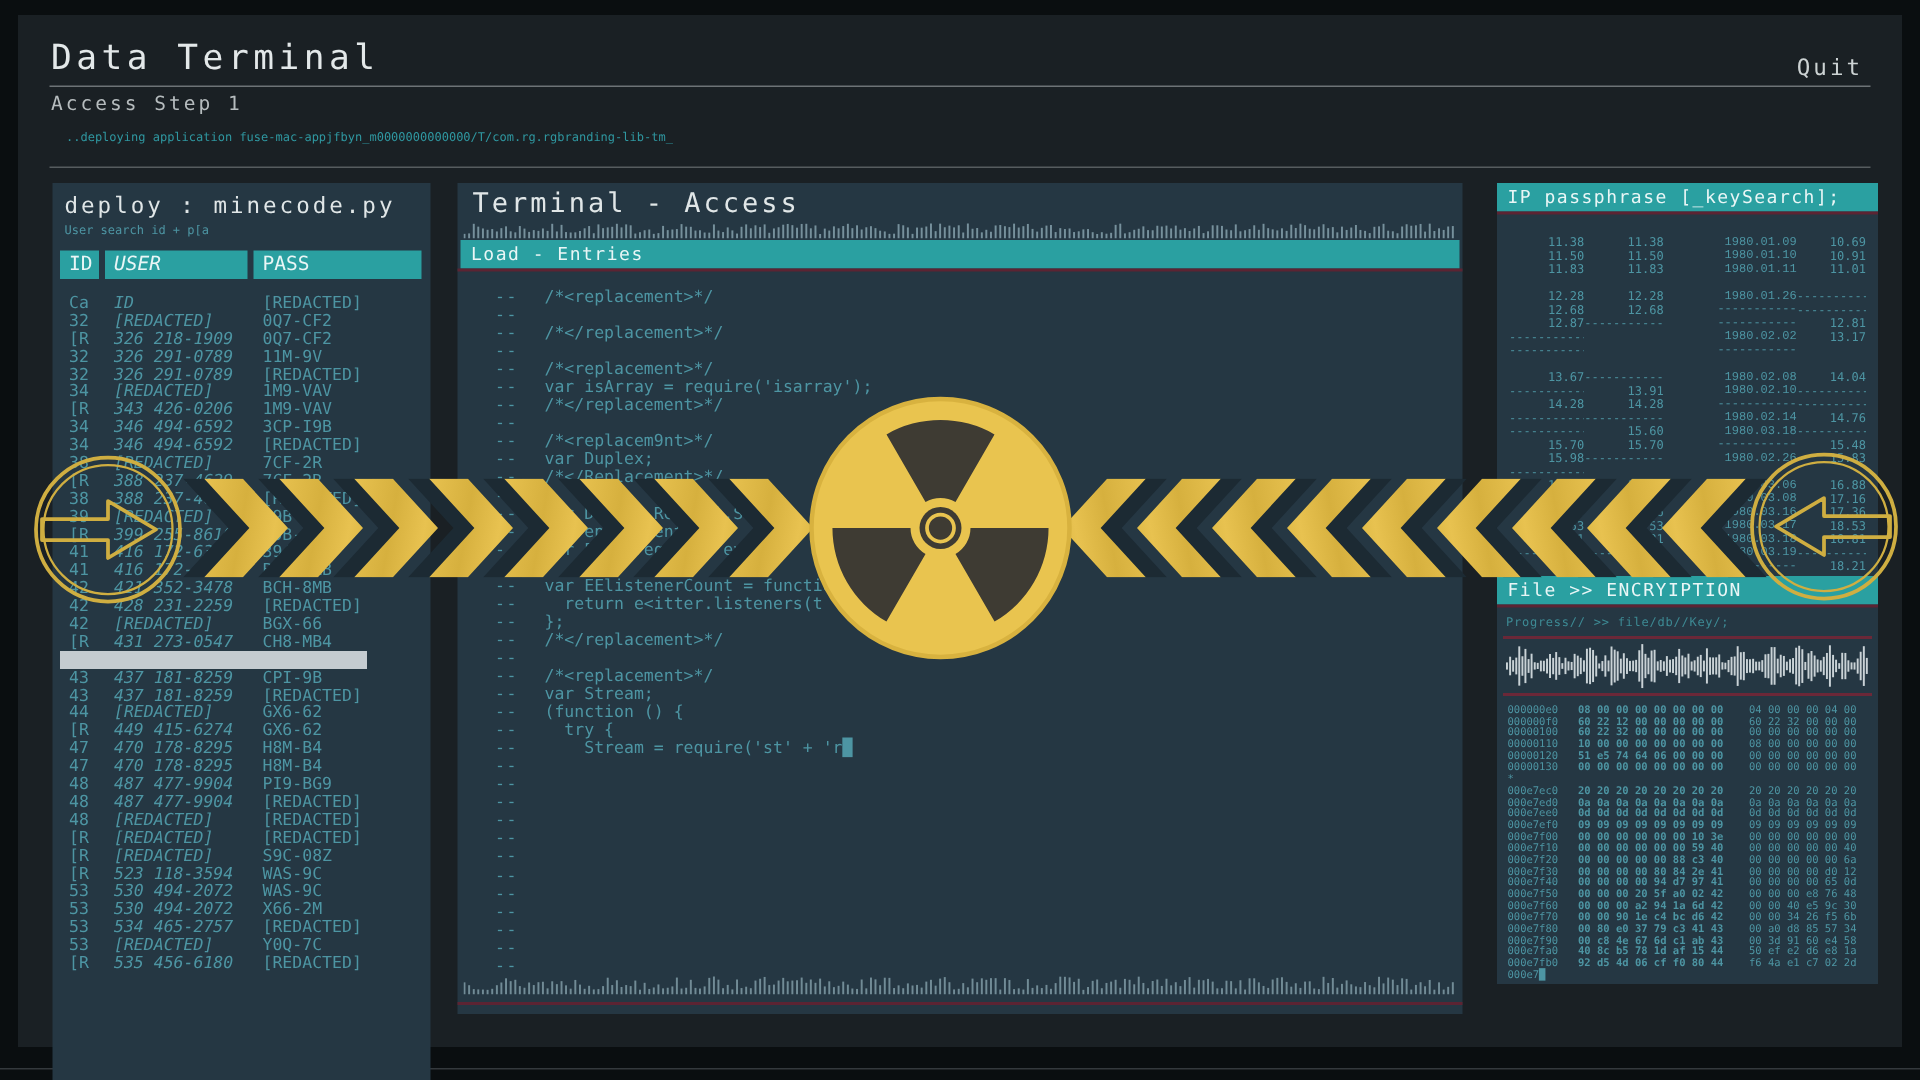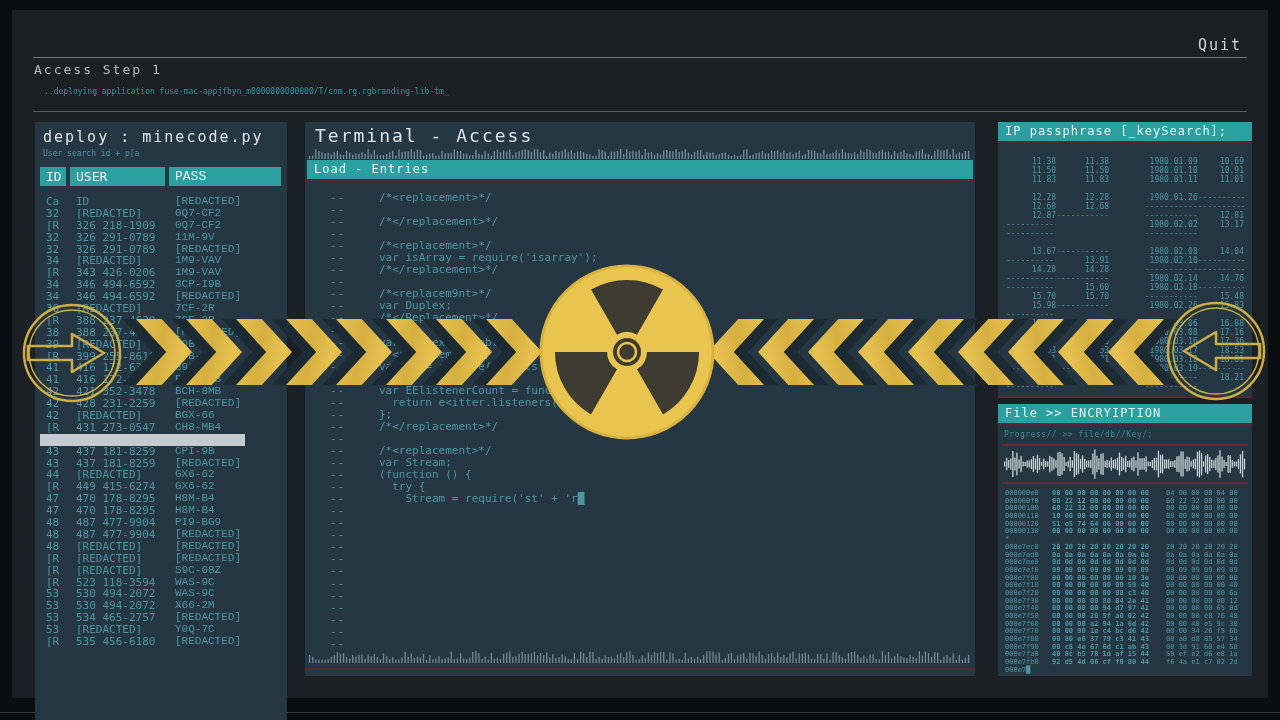--- a/index.html
+++ b/index.html
@@ -25,56 +25,56 @@
   .rule{position:absolute;left:33px;right:33px;height:1px;background:#6d7376;}
   .r1{top:57px;} .r2{top:111px;background:#565c5f;}
   .subtitle{position:absolute;left:34px;top:62px;font-size:13px;letter-spacing:2px;color:#b6bcbe;}
   .console{position:absolute;left:44px;top:85px;width:1200px;}
   .cline{font-size:8px;line-height:14px;color:#2f97a0;white-space:nowrap;overflow:hidden;}
 
   .panel{position:absolute;background:var(--panel);}
   .left-panel{left:35px;top:122px;width:252px;height:640px;}
   .center-panel{left:305px;top:122px;width:670px;height:554px;}
   .ip-panel{left:998px;top:122px;width:254px;height:276px;}
-  .enc-panel{left:998px;top:404px;width:254px;height:272px;}
+  .enc-panel{left:998px;top:384px;width:254px;height:272px;}
 
   .teal-bar{height:19px;background:var(--teal);color:#e9f6f6;font-size:12px;letter-spacing:1px;padding:2px 7px;white-space:nowrap;overflow:hidden;}
   .maroon{height:2px;background:var(--maroon);}
 
   
   .lp-title{margin:6px 8px 0;font-size:15px;letter-spacing:2px;color:var(--white);}
   .lp-sub{margin:3px 8px 0;font-size:8px;color:var(--teal-text);}
   .lp-header{display:flex;gap:4px;margin:9px 0 0 5px;}
   .lp-header span{background:var(--teal);color:#e9f6f6;font-size:13px;height:19px;line-height:19px;padding-left:6px;}
-  .col-id{width:26px;} .col-user{width:95px;} .col-pass{width:112px;font-family:Liberation Mono, monospace;}
+  .col-id{width:26px;} .col-user{width:95px;font-style:italic;} .col-pass{width:112px;}
   .lp-rows{margin:10px 0 0 5px;}
   .lp-row{display:flex;gap:4px;height:11.9px;line-height:11.9px;font-size:11px;color:var(--teal-text);white-space:nowrap;}
   .lp-row span{padding-left:6px;overflow:hidden;}
   .lp-row.selected{background:linear-gradient(to right,var(--selected) 0 205px,transparent 205px);}
   .lp-blocks{position:absolute;left:6px;bottom:6px;height:16px;display:flex;align-items:flex-end;gap:4px;}
   .lp-blocks span{width:16px;background:#415761;}
 
   
   .cp-title{margin:3px 10px 0;font-size:18px;letter-spacing:2px;color:var(--white);}
   .ruler{position:absolute;left:4px;width:662px;}
   #ruler-top{top:26px;height:11px;}
   #ruler-bottom{bottom:13px;height:13px;}
   .cp-load{position:absolute;left:2px;right:2px;top:38px;}
   .cp-m1{position:absolute;left:0;right:0;top:57px;}
   .cp-m2{position:absolute;left:0;right:0;bottom:6px;}
   .code{position:absolute;left:0;top:70px;right:0;}
   .code-line{display:flex;height:12.05px;line-height:12.05px;font-size:11px;color:var(--teal-text);white-space:pre;}
   .gutter{width:28px;margin-left:25px;letter-spacing:1px;}
-  .code-text{margin-left:21px;}
+  .code-text{margin-left:5px;}
 
   
   .ip-rows{margin:14px 8px 0;}
   .ip-row{display:flex;height:9px;line-height:9px;font-size:8px;color:var(--teal-text);}
   .ipc{text-align:right;white-space:pre;overflow:hidden;}
-  .ipc.c1{width:52px;} .ipc.c2{width:55px;} .ipc.c3{width:92px;} .ipc.c4{width:48px;}
+  .ipc.c1{width:52px;} .ipc.c2{width:55px;} .ipc.c3{width:92px;font-family:Liberation Mono, monospace;} .ipc.c4{width:48px;}
   .ip-bottom{position:absolute;left:0;right:0;bottom:0;height:3px;background:var(--maroon);}
 
   
   .enc-progress{margin:5px 6px 0;font-size:8px;color:#3d8a94;letter-spacing:0.5px;}
   .wave-wrap{position:absolute;left:4px;right:4px;top:40px;height:40px;border-top:2px solid #6b2838;border-bottom:2px solid #6b2838;}
   #waveform{width:100%;height:100%;display:block;}
   .hex{position:absolute;left:7px;top:86px;}
   .hex-row{display:flex;height:7.7px;line-height:7.7px;font-size:7px;color:var(--teal-text);white-space:pre;}
   .hx.a{width:42px;} .hx.b{width:106px;margin-left:5px;font-weight:bold;} .hx.c{margin-left:8px;}
 
@@ -97,20 +97,21 @@
 <body>
 
 <div class="screen">
   <div class="inner-bg"></div>
   <div class="band top"></div>
   <div class="band bottom"></div>
   <div class="band left"></div>
   <div class="band right"></div>
   <div class="bottom-line"></div>
 
+  <h1 class="page-title">Data Terminal</h1>
   <span class="quit">Quit</span>
   <div class="rule r1"></div>
   <div class="subtitle">Access Step 1</div>
   <div class="console">
     <div class="cline">..deploying application fuse-mac-appjfbyn_m0000000000000/T/com.rg.rgbranding-lib-tm_</div>
   </div>
   <div class="rule r2"></div>
 
   <section class="panel left-panel">
     <div class="lp-title">deploy : minecode.py</div>

